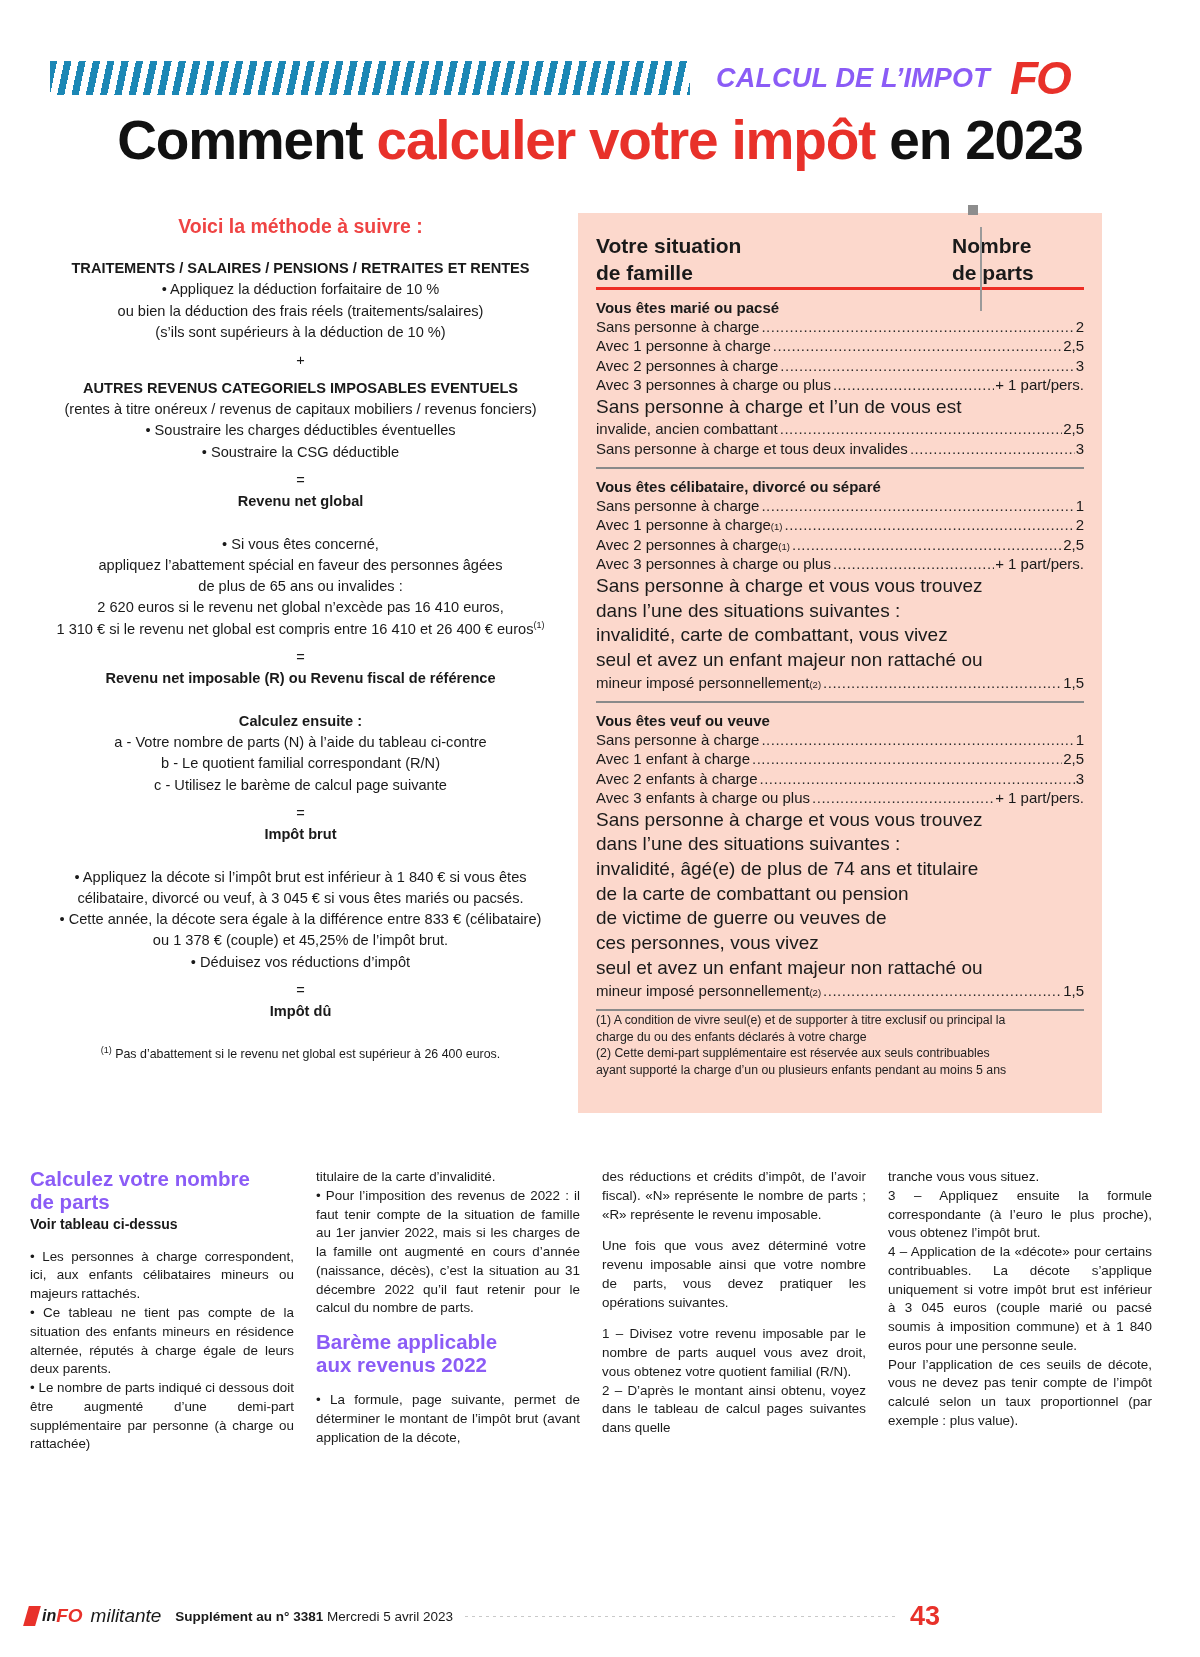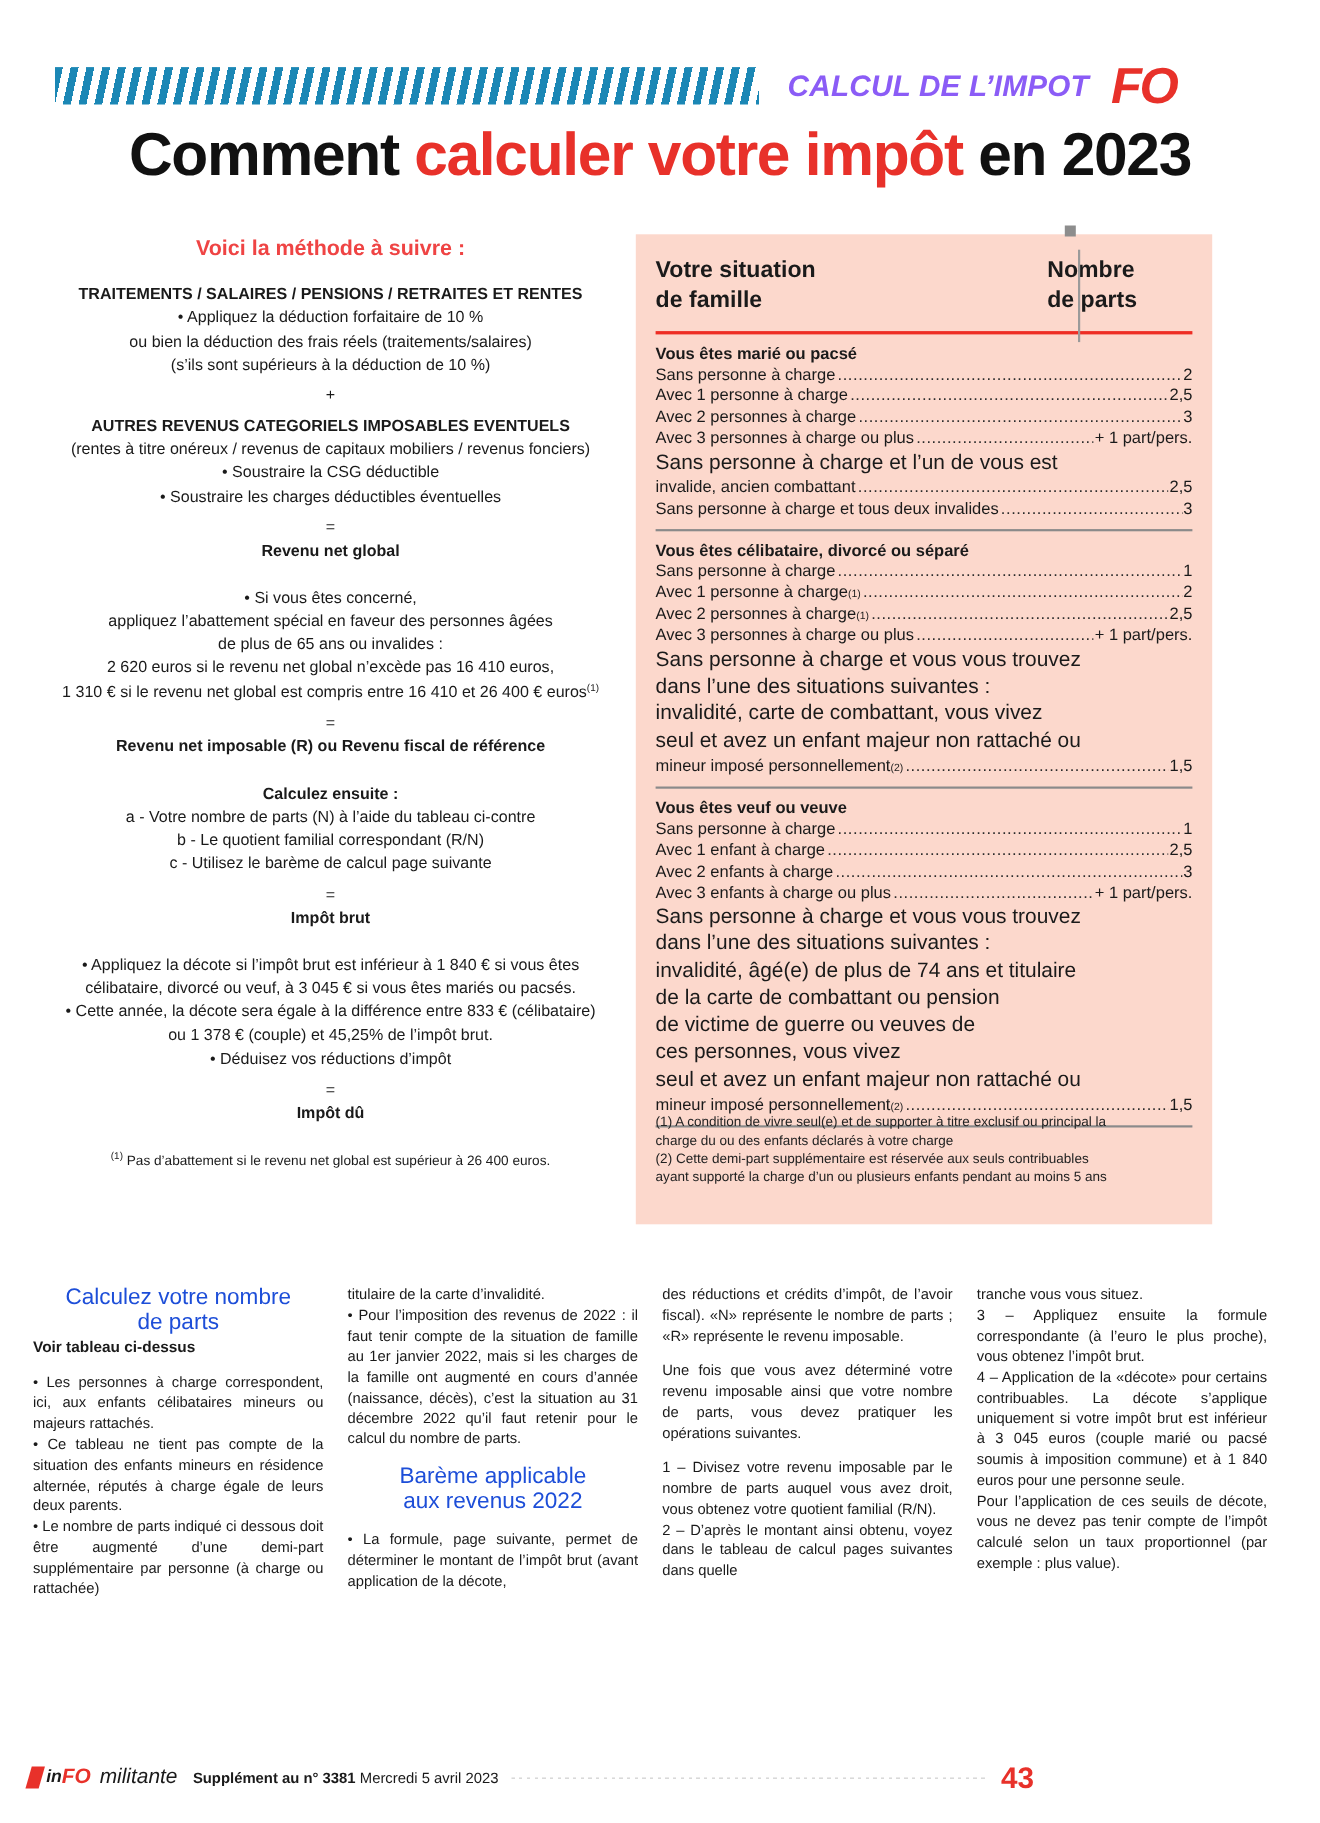--- a/index.html
+++ b/index.html
@@ -71,21 +71,20 @@
     width:524px; height:900px;
     background:#fcd8cc;
     padding:20px 18px 0 18px;
   }
   .panel-marker {
     position:absolute; left:390px; top:-8px;
     width:10px; height:10px; background:#8d8d8d;
   }
   .panel-head {
     display:flex; position:relative;
-    padding-bottom:14px;
   }
   .panel-head .col-a {
     flex:1; font-size:21px; font-weight:bold; line-height:1.28;
   }
   .panel-head .col-b {
     width:146px; font-size:21px; font-weight:bold; line-height:1.28;
     text-align:left; padding-left:14px;
   }
   .vrule {
     position:absolute; left:384px; top:-6px; width:2px; height:84px;
@@ -117,22 +116,22 @@
   }
 
   
   .cols {
     position:absolute; left:30px; top:1168px;
     width:1140px; height:390px;
     display:flex; gap:22px;
   }
   .col { width:264px; font-size:13.4px; line-height:1.40; text-align:justify; }
   .col h2 {
-    color:#1d4ed8; font-size:20.5px; font-weight:normal;
-    margin:0 0 2px 0; line-height:1.1; text-align:center;
+    color:#8b5cf6; font-size:20.5px; font-weight:bold;
+    margin:0 0 2px 0; line-height:1.1; text-align:left;
   }
   .col .sub { font-weight:bold; font-size:14px; margin-bottom:13px; text-align:left; }
   .col p { margin:0; }
   .col .spacer { height:13px; }
 
   
   .footer {
     position:absolute; left:0; top:1596px; width:968px; height:40px;
     display:flex; align-items:center;
   }
@@ -172,22 +171,22 @@
   <div class="m-title">Voici la méthode à suivre :</div>
   <div class="bold">TRAITEMENTS / SALAIRES / PENSIONS / RETRAITES ET RENTES</div>
   <div>• Appliquez la déduction forfaitaire de 10 %</div>
   <div>ou bien la déduction des frais réels (traitements/salaires)</div>
   <div>(s’ils sont supérieurs à la déduction de 10 %)</div>
   <div class="gap-sm"></div>
   <div>+</div>
   <div class="gap-sm"></div>
   <div class="bold">AUTRES REVENUS CATEGORIELS IMPOSABLES EVENTUELS</div>
   <div>(rentes à titre onéreux / revenus de capitaux mobiliers / revenus fonciers)</div>
+  <div>• Soustraire les charges déductibles éventuelles</div>
   <div>• Soustraire la CSG déductible</div>
-  <div>• Soustraire les charges déductibles éventuelles</div>
   <div class="gap-sm"></div>
   <div>=</div>
   <div class="bold">Revenu net global</div>
   <div class="gap"></div>
   <div class="gap-sm"></div>
   <div>• Si vous êtes concerné,</div>
   <div>appliquez l’abattement spécial en faveur des personnes âgées</div>
   <div>de plus de 65 ans ou invalides :</div>
   <div>2 620 euros si le revenu net global n’excède pas 16 410 euros,</div>
   <div><span>1 310 € si le revenu net global est compris entre 16 410 et 26 400 € euros</span><sup>(1)</sup></div>

